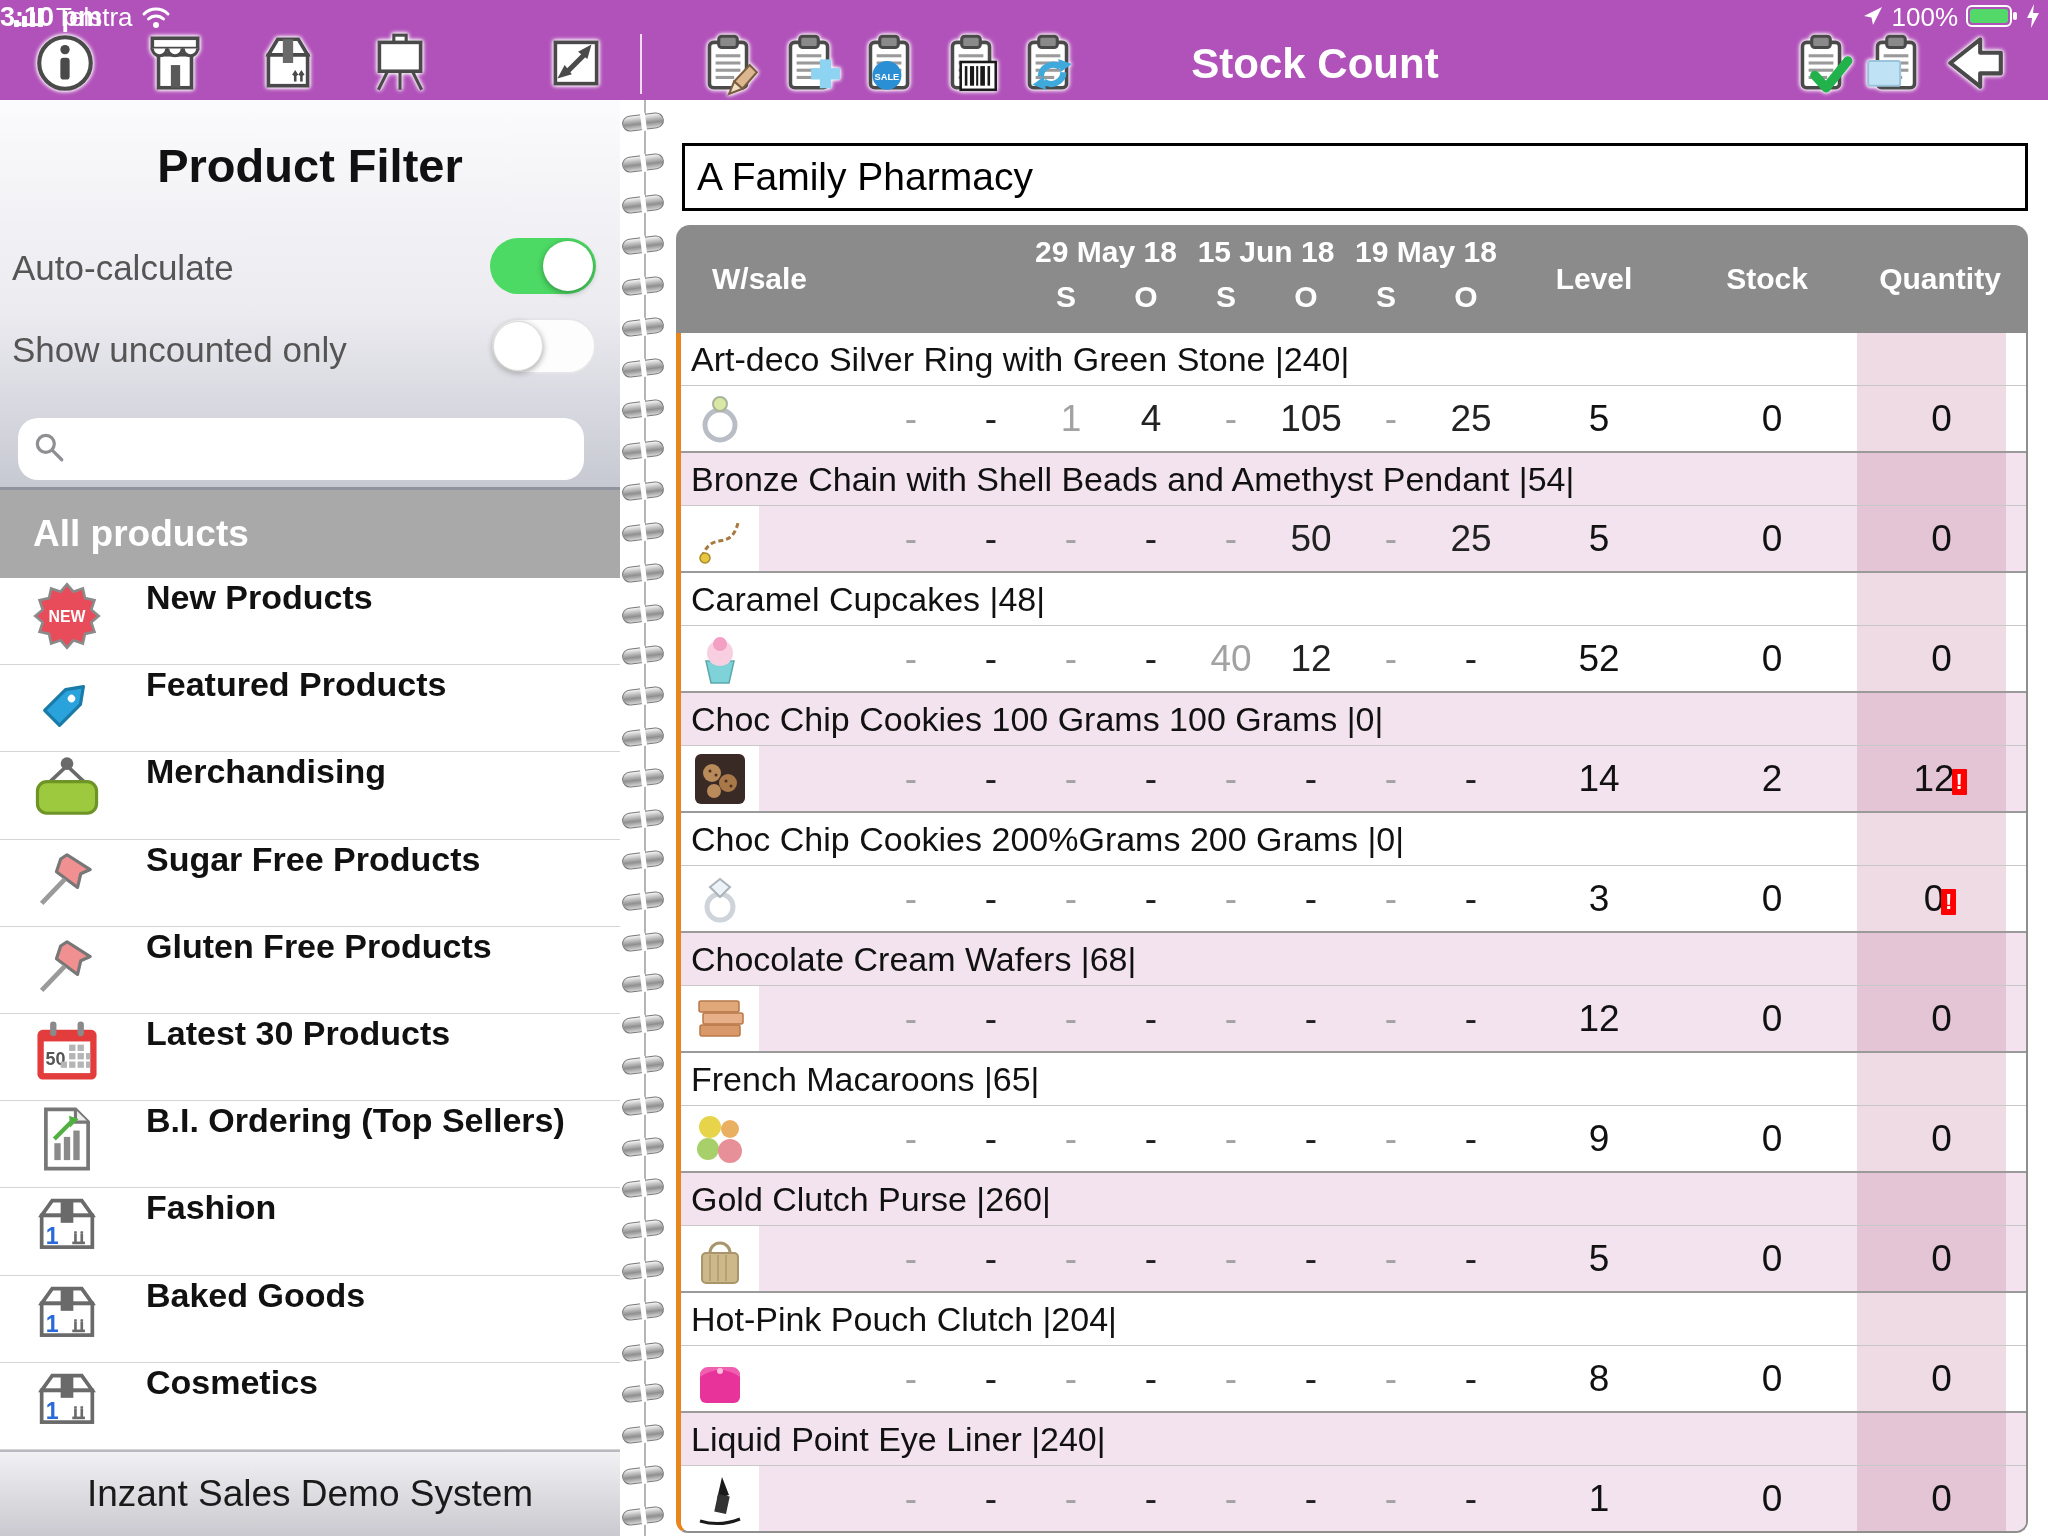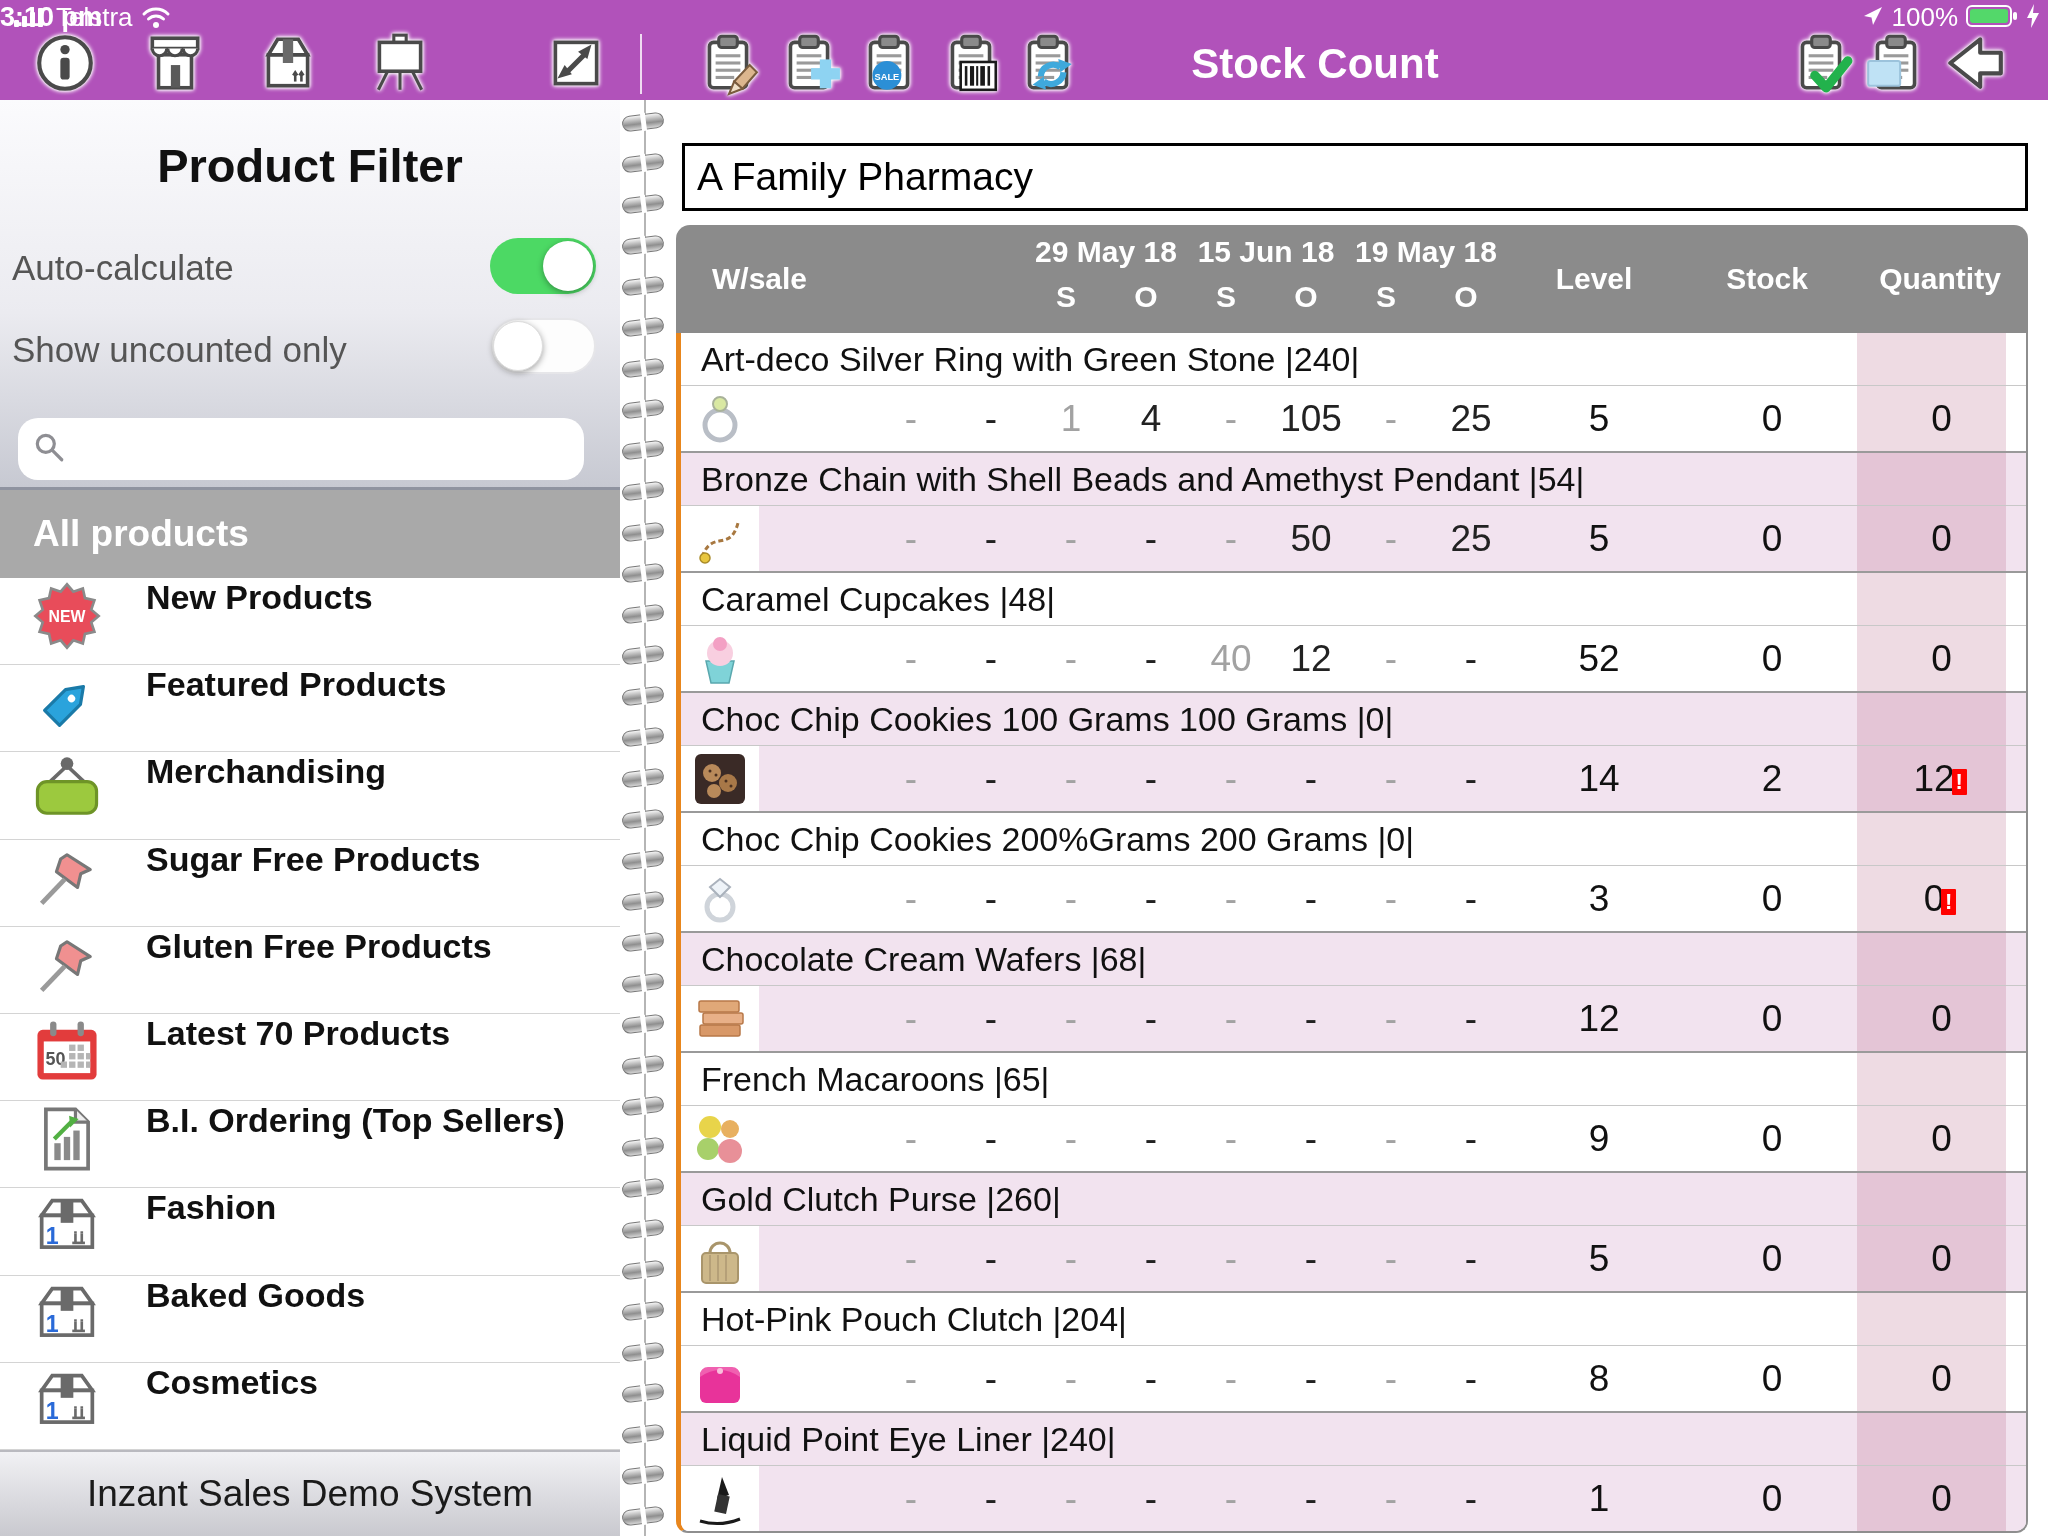--- a/index.html
+++ b/index.html
@@ -72,21 +72,21 @@
   .h-date { grid-row:1; display:flex; align-items:flex-end; justify-content:center; padding-bottom:2px; }
   .h-date.d1 { grid-column:5/7; } .h-date.d2 { grid-column:7/9; } .h-date.d3 { grid-column:9/11; }
   .h-so { grid-row:2; display:flex; align-items:center; justify-content:center; padding-bottom:10px; }
   .h-right { grid-row:1/3; display:flex; align-items:center; justify-content:center; }
   .tbody { border:2px solid #8e8e8e; border-top:none; border-left:5px solid #e8861d;
     border-radius:0 0 12px 12px; overflow:hidden; background:#fff; }
   .group { border-top:2px solid #9a9a9a; }
   .group:first-child { border-top:none; }
   .group:nth-child(even) { background:#f2e3ef; }
   .name-row { height:52px; display:grid; grid-template-columns:1fr 169px; }
-  .name-cell { display:flex; align-items:center; padding-left:20px; font-size:34px; color:#111;
+  .name-cell { display:flex; align-items:center; padding-left:10px; font-size:34px; color:#111;
     white-space:nowrap; overflow:hidden; }
   .data-row { height:66px; border-top:1px solid #c8c8c8;
     display:grid; grid-template-columns:78px 112px repeat(8,80px) 176px 170px 1fr; }
   .thumb { display:flex; align-items:center; justify-content:center; background:#fff; }
   .thumb svg { width:56px; height:56px; }
   .v, .num { display:flex; align-items:center; justify-content:center; font-size:37px; }
   .v.s { color:#a2a2a2; } .v.o { color:#222; }
   .num { color:#111; }
   .qcell { position:relative; display:flex; align-items:center; justify-content:center; font-size:37px; color:#111; }
   .qcell::before { content:''; position:absolute; left:0; top:0; bottom:0; right:20px;
@@ -379,21 +379,21 @@
                 <rect x="38" y="37" width="6" height="6"></rect>
                 <rect x="46" y="37" width="6" height="6"></rect>
                 <rect x="54" y="37" width="4" height="6"></rect>
                 <rect x="38" y="45" width="6" height="6"></rect>
                 <rect x="46" y="45" width="6" height="6"></rect>
                 <rect x="54" y="45" width="4" height="6"></rect>
                 <rect x="30" y="45" width="6" height="6"></rect>
               </g>
             </svg>
           </span>
-    <span class="s-label">Latest 70 Products</span>
+    <span class="s-label">Latest 30 Products</span>
   </div>
 
   <div class="side-item">
     <span class="s-icon">
             <svg viewBox="0 0 72 72" width="76" height="76">
               <path d="M16 8 h28 l12 12 v44 h-40 z" fill="#fff" stroke="#777" stroke-width="3.5"></path>
               <path d="M44 8 v12 h12" fill="#eee" stroke="#777" stroke-width="3"></path>
               <g fill="#8a8a8a">
                 <rect x="24" y="40" width="6" height="16"></rect>
                 <rect x="33" y="34" width="6" height="22"></rect>

